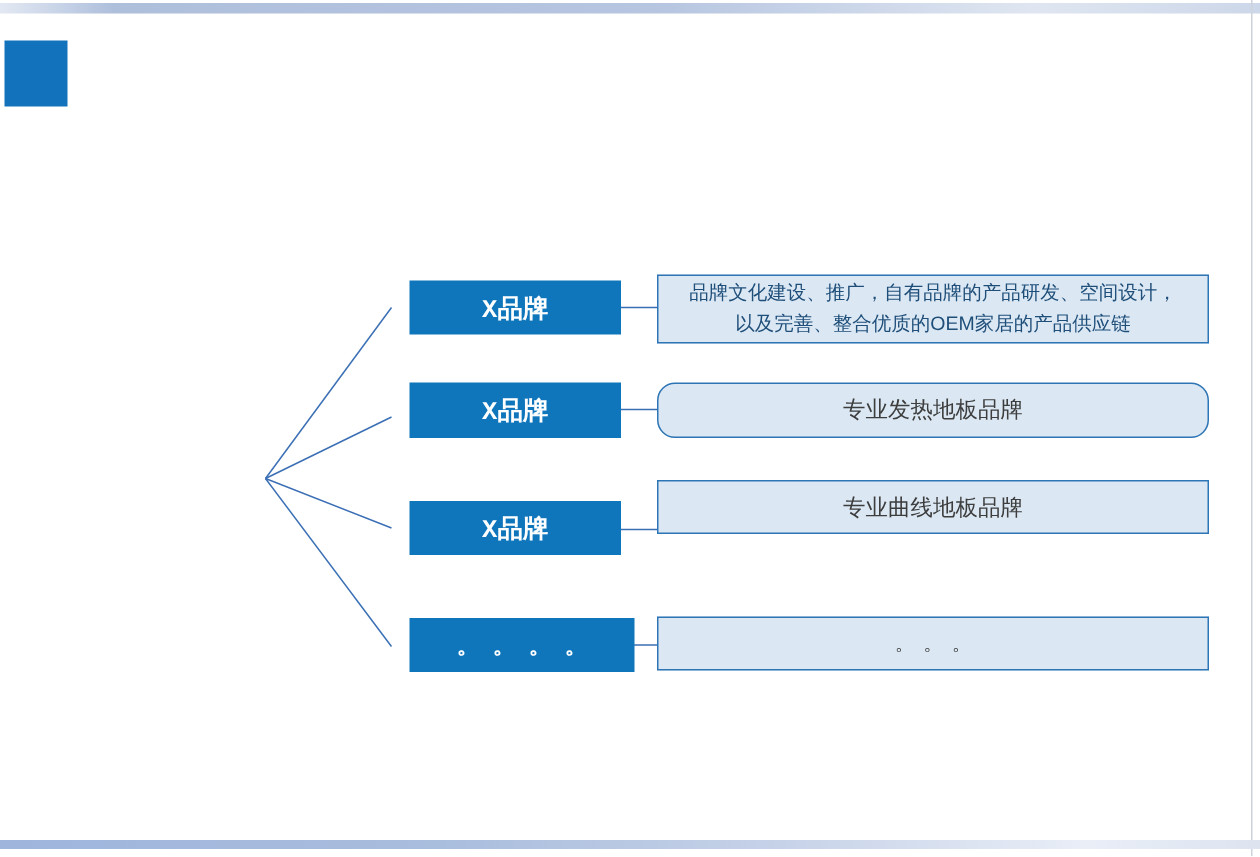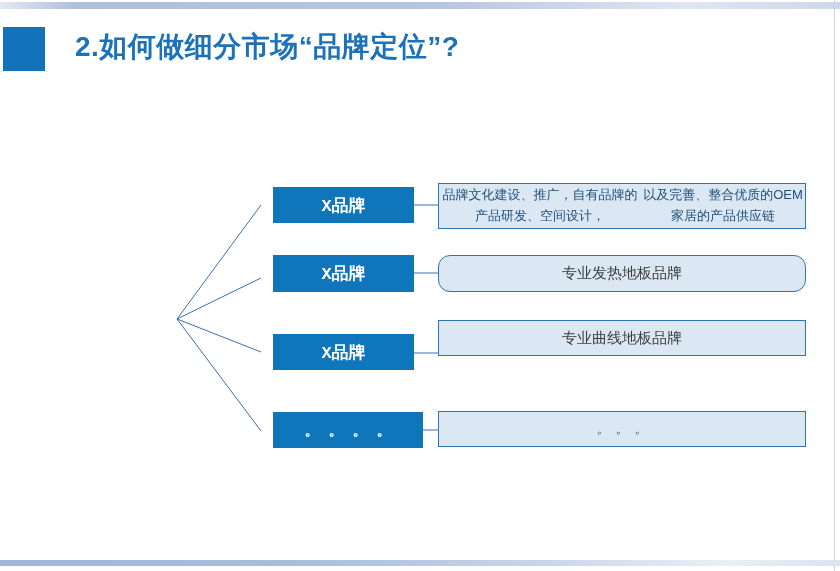--- a/index.html
+++ b/index.html
@@ -36,39 +36,38 @@
     display:flex;align-items:center;justify-content:center;text-align:center;
   }
   .root-node{left:17px;top:290px;width:159px;height:57px;font-size:18px;line-height:1.3;}
   .branch-node{left:273px;width:141px;font-size:17px;font-family:Liberation Mono, monospace;}
   .branch-node.r1{top:187px;height:36px;}
   .branch-node.r2{top:255px;height:37px;}
   .branch-node.r3{top:334px;height:36px;}
   .branch-node.r4{top:412px;height:36px;font-size:15px;letter-spacing:9px;padding-left:9px;}
   .desc-box{
     position:absolute;left:438px;width:368px;background:#dbe8f4;border:1px solid #2e75b5;
-    display:flex;flex-direction:row;align-items:center;justify-content:center;
+    display:flex;flex-direction:column;align-items:center;justify-content:center;
     text-align:center;box-sizing:border-box;
   }
   .desc-box.r1{top:183px;height:46px;font-size:13px;line-height:1.6;color:#1f4e79;}
   .desc-box.r2{top:255px;height:37px;font-size:15px;color:#3d3d3d;border-radius:12px;}
   .desc-box.r3{top:320px;height:36px;font-size:15px;color:#3d3d3d;}
   .desc-box.r4{top:411px;height:36px;font-size:13px;color:#333333;letter-spacing:6px;padding-left:6px;}
 </style>
 </head>
 <body>
 
 <div class="slide">
 
   <div class="top-bar"></div>
   <div class="right-edge"></div>
   <div class="bottom-bar"></div>
 
   <div class="title-square"></div>
-  <div class="page-title">2.如何做细分市场“品牌定位”?</div>
 
 
   <svg class="connector-svg" viewBox="0 0 840 571" xmlns="http://www.w3.org/2000/svg">
     <g stroke="#3b6fb5" stroke-width="1" fill="none">
       <line x1="177" y1="319" x2="261" y2="205"></line>
       <line x1="177" y1="319" x2="261" y2="278"></line>
       <line x1="177" y1="319" x2="261" y2="352"></line>
       <line x1="177" y1="319" x2="261" y2="431"></line>
       <line x1="402" y1="205" x2="438" y2="205"></line>
       <line x1="402" y1="273" x2="438" y2="273"></line>

